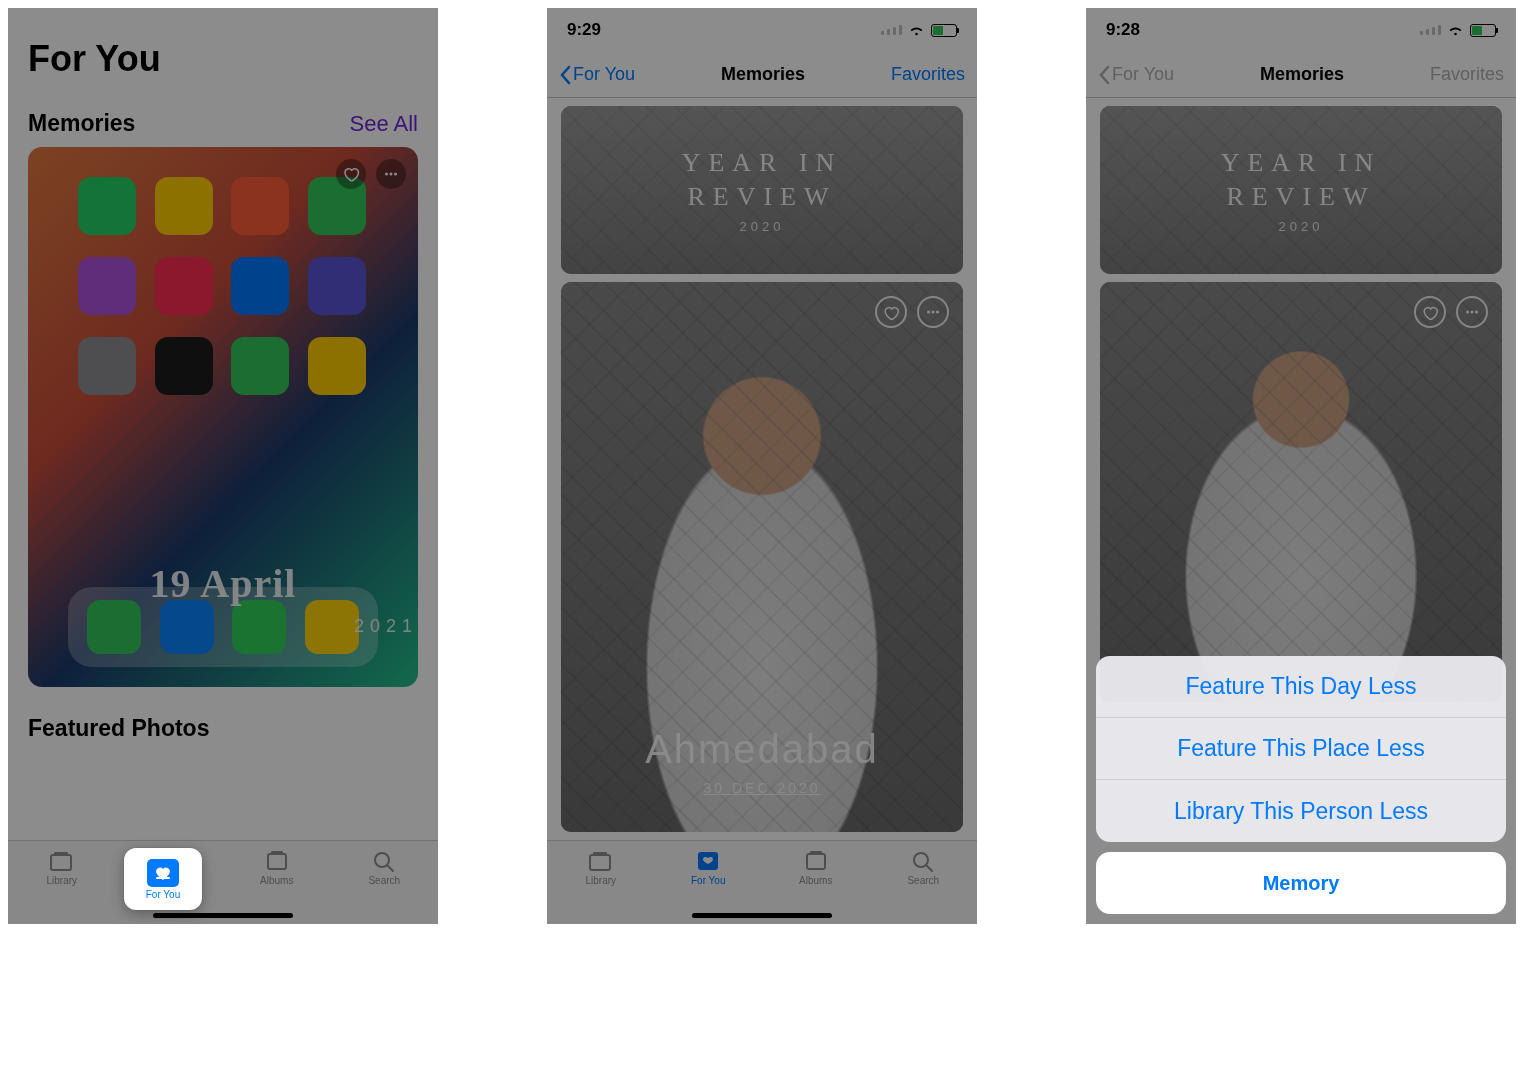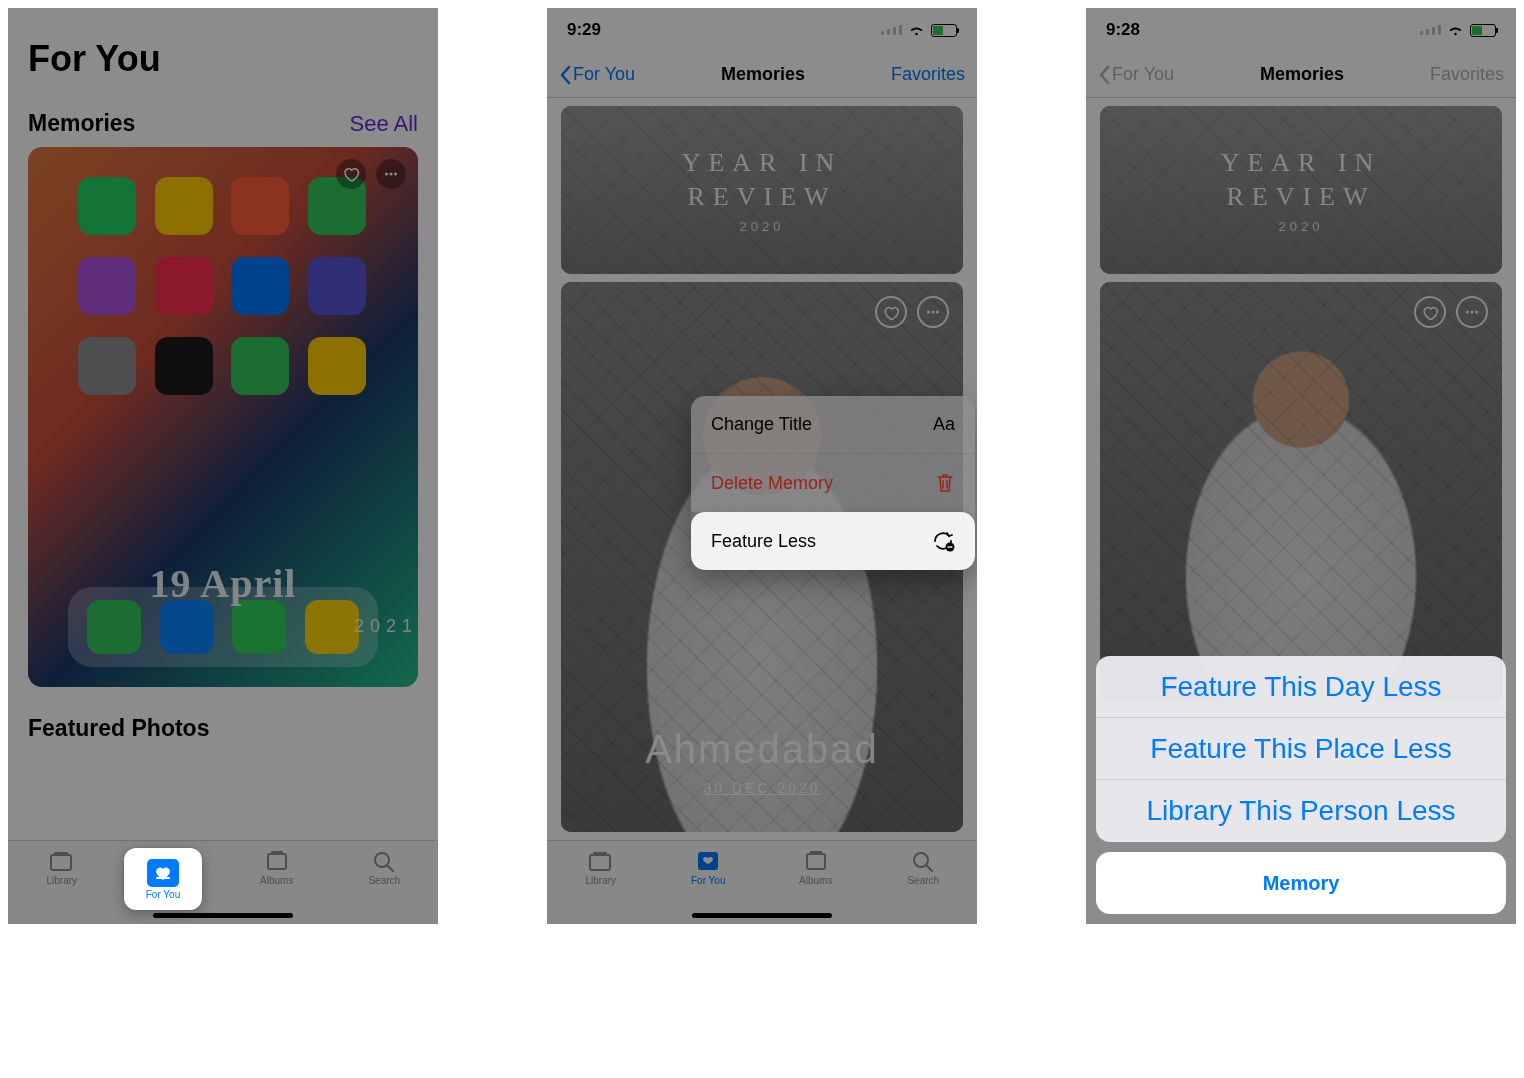--- a/index.html
+++ b/index.html
@@ -145,21 +145,21 @@
   .ctx-row.danger{color:#ff3b30;}
   .ctx-row.highlight{background:#f2f2f5;box-shadow:0 6px 14px rgba(0,0,0,.25);position:relative;z-index:5;border-radius:14px;}
   .ctx-row:last-child{border-bottom:none;}
   .ctx-menu .dim-section{filter:brightness(.6);}
 
   
   .action-sheet{
     position:absolute;left:10px;right:10px;bottom:10px;z-index:60;
   }
   .sheet-group{background:rgba(235,235,240,.95);border-radius:14px;overflow:hidden;margin-bottom:10px;}
-  .sheet-row{height:62px;display:flex;align-items:center;justify-content:center;font-size:28px;color:#007aff;border-bottom:.5px solid rgba(0,0,0,.1);}
+  .sheet-row{height:62px;display:flex;align-items:center;justify-content:center;font-size:23px;color:#007aff;border-bottom:.5px solid rgba(0,0,0,.1);}
   .sheet-row:last-child{border-bottom:none;}
   .sheet-cancel{background:#fff;border-radius:14px;height:62px;display:flex;align-items:center;justify-content:center;font-size:20px;font-weight:600;color:#007aff;}
 
   
   .person-bg{
     position:absolute;inset:0;
     background:
       radial-gradient(circle at 50% 28%, #caa184 0%, #caa184 13%, transparent 13.5%),
       radial-gradient(ellipse at 50% 70%, #e4e4e4 0%, #d3d3d3 40%, transparent 41%),
       linear-gradient(#878787,#6a6a6a);
@@ -383,43 +383,20 @@
       <svg viewBox="0 0 28 24">
           <circle cx="12" cy="11" r="7" fill="none" stroke="#8e8e93" stroke-width="2"></circle>
           <line x1="17" y1="16" x2="23" y2="22" stroke="#8e8e93" stroke-width="2" stroke-linecap="round"></line>
         </svg>
       <span class="tab-label">Search</span>
     </div>
   </div>
 
   <div class="dim-overlay"></div>
 
-  <div class="ctx-menu">
-    <div class="dim-section">
-      <div class="ctx-row">
-        <span>Change Title</span>
-        <span style="font-weight:500;">Aa</span>
-      </div>
-      <div class="ctx-row danger">
-        <span>Delete Memory</span>
-        <svg width="20" height="22" viewBox="0 0 20 22">
-            <path d="M3 5h14M8 5V3h4v2M5 5l1 14h8l1-14M8 9v7M12 9v7" fill="none" stroke="#ff3b30" stroke-width="1.5" stroke-linecap="round"></path>
-          </svg>
-      </div>
-    </div>
-    <div class="ctx-row highlight">
-      <span>Feature Less</span>
-      <svg width="24" height="22" viewBox="0 0 24 22">
-        <path d="M4 11a8 8 0 0114-5M20 11a8 8 0 01-14 5" fill="none" stroke="#000" stroke-width="1.8" stroke-linecap="round"></path>
-        <path d="M16 3l2 3 3-1" fill="none" stroke="#000" stroke-width="1.8" stroke-linecap="round"></path>
-        <circle cx="19" cy="17" r="4.5" fill="#000"></circle>
-          <rect x="16.5" y="16.3" width="5" height="1.4" fill="#fff"></rect>
-      </svg>
-    </div>
-  </div>
   <div class="home-indicator"></div>
 </div>
 
 <div class="phone">
   <div class="status-bar">
     <span>9:28</span>
     <div class="status-right">
       <div class="signal-dots">
           <span></span>
           <span></span>

